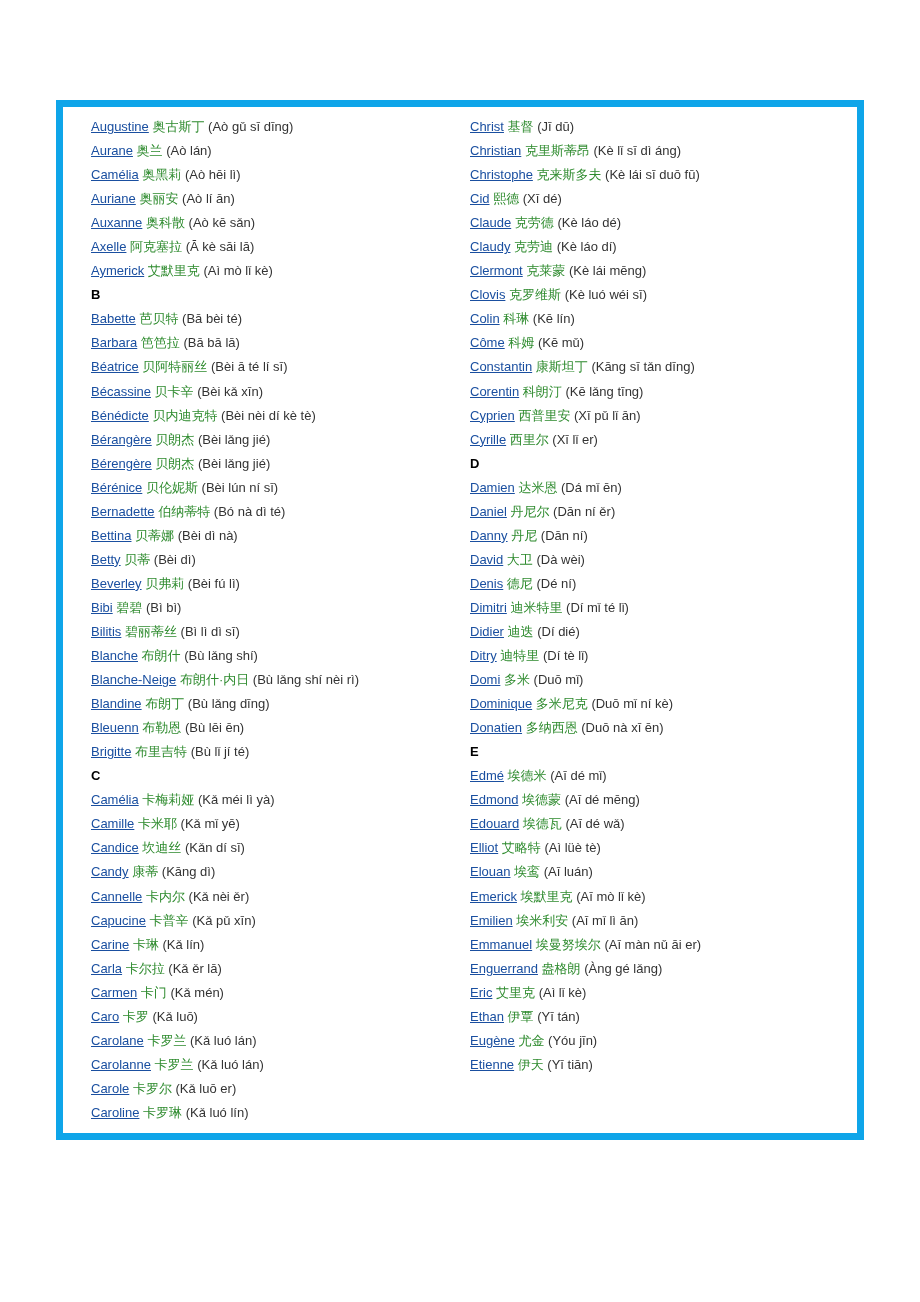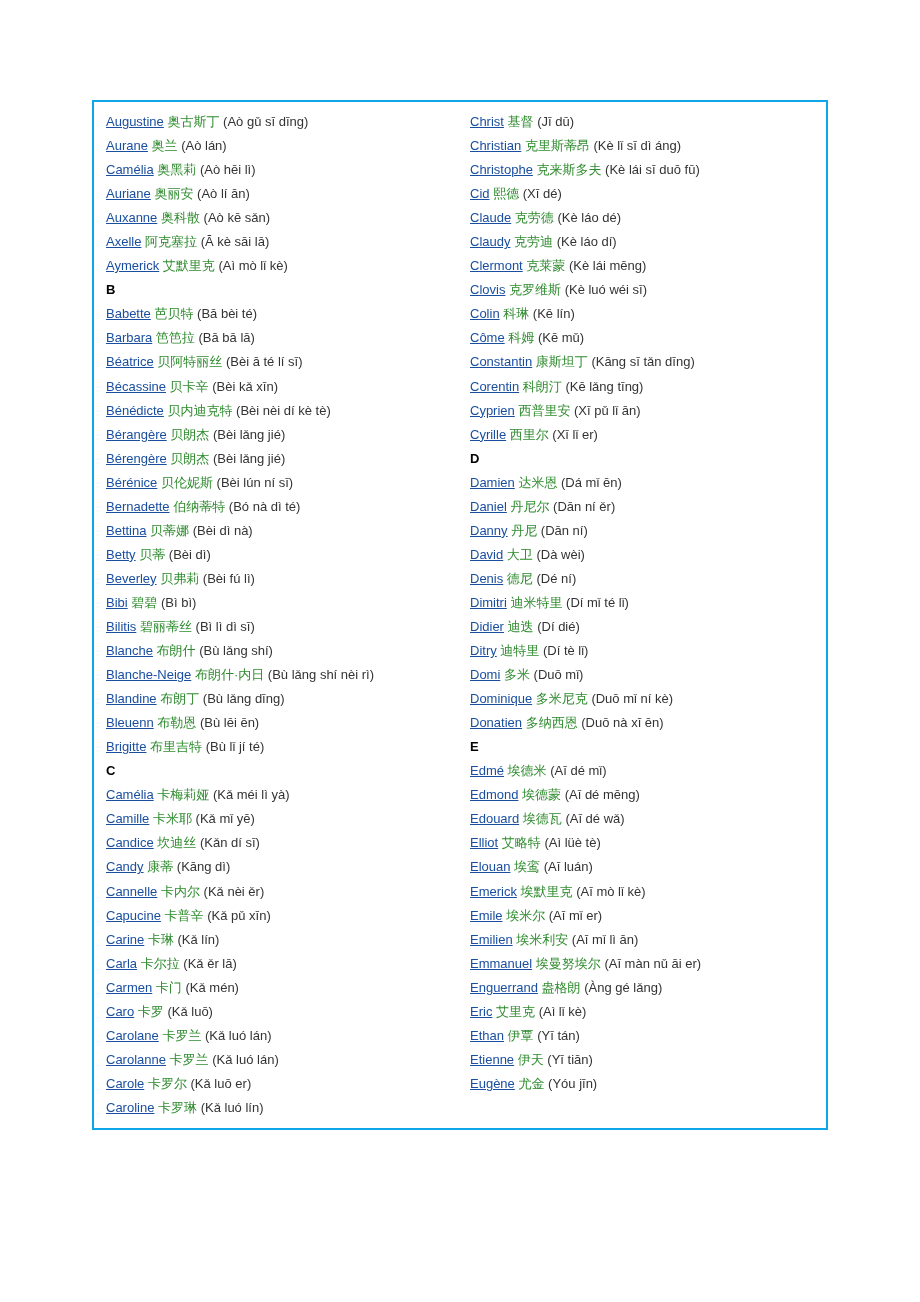--- a/index.html
+++ b/index.html
@@ -8,23 +8,23 @@
     font-family: Arial, sans-serif;
     background: #fff;
   }
   .page {
     width: 920px;
     margin: 0 auto;
     padding: 100px 0 40px 0;
     box-sizing: border-box;
   }
   .content-box {
-    margin: 0 92px;
-    border: 2px solid #0ea5e9;
-    padding: 8px 12px;
+    margin: 0 56px;
+    border: 7px solid #0ea5e9;
+    padding: 8px 28px;
     display: flex;
     gap: 20px;
     font-size: 13px;
     line-height: 1.85;
   }
   .col {
     flex: 1;
     min-width: 0;
   }
   .entry {
@@ -122,23 +122,22 @@
         <div class="entry"><a class="name-link">Domi</a><span class="chinese"> 多米 </span><span class="pinyin">(Duō mǐ)</span></div>
         <div class="entry"><a class="name-link">Dominique</a><span class="chinese"> 多米尼克 </span><span class="pinyin">(Duō mǐ ní kè)</span></div>
         <div class="entry"><a class="name-link">Donatien</a><span class="chinese"> 多纳西恩 </span><span class="pinyin">(Duō nà xī ēn)</span></div>
         <div class="section-header">E</div>
         <div class="entry"><a class="name-link">Edmé</a><span class="chinese"> 埃德米 </span><span class="pinyin">(Aī dé mǐ)</span></div>
         <div class="entry"><a class="name-link">Edmond</a><span class="chinese"> 埃德蒙 </span><span class="pinyin">(Aī dé mēng)</span></div>
         <div class="entry"><a class="name-link">Edouard</a><span class="chinese"> 埃德瓦 </span><span class="pinyin">(Aī dé wǎ)</span></div>
         <div class="entry"><a class="name-link">Elliot</a><span class="chinese"> 艾略特 </span><span class="pinyin">(Aì lüè tè)</span></div>
         <div class="entry"><a class="name-link">Elouan</a><span class="chinese"> 埃鸾 </span><span class="pinyin">(Aī luán)</span></div>
         <div class="entry"><a class="name-link">Emerick</a><span class="chinese"> 埃默里克 </span><span class="pinyin">(Aī mò lǐ kè)</span></div>
-        <div class="entry"><a class="name-link">Emile</a><span class="chinese"> 埃米尔 </span><span class="pinyin">(Aī mǐ er)</span></div>
         <div class="entry"><a class="name-link">Emilien</a><span class="chinese"> 埃米利安 </span><span class="pinyin">(Aī mǐ lì ān)</span></div>
         <div class="entry"><a class="name-link">Emmanuel</a><span class="chinese"> 埃曼努埃尔 </span><span class="pinyin">(Aī màn nǔ āi er)</span></div>
         <div class="entry"><a class="name-link">Enguerrand</a><span class="chinese"> 盎格朗 </span><span class="pinyin">(Àng gé lǎng)</span></div>
         <div class="entry"><a class="name-link">Eric</a><span class="chinese"> 艾里克 </span><span class="pinyin">(Aì lǐ kè)</span></div>
         <div class="entry"><a class="name-link">Ethan</a><span class="chinese"> 伊覃 </span><span class="pinyin">(Yī tán)</span></div>
+        <div class="entry"><a class="name-link">Eugène</a><span class="chinese"> 尤金 </span><span class="pinyin">(Yóu jīn)</span></div>
         <div class="entry"><a class="name-link">Etienne</a><span class="chinese"> 伊天 </span><span class="pinyin">(Yī tiān)</span></div>
-        <div class="entry"><a class="name-link">Eugène</a><span class="chinese"> 尤金 </span><span class="pinyin">(Yóu jīn)</span></div>
       </div>
   </div>
 </div>
 
 </body></html>

